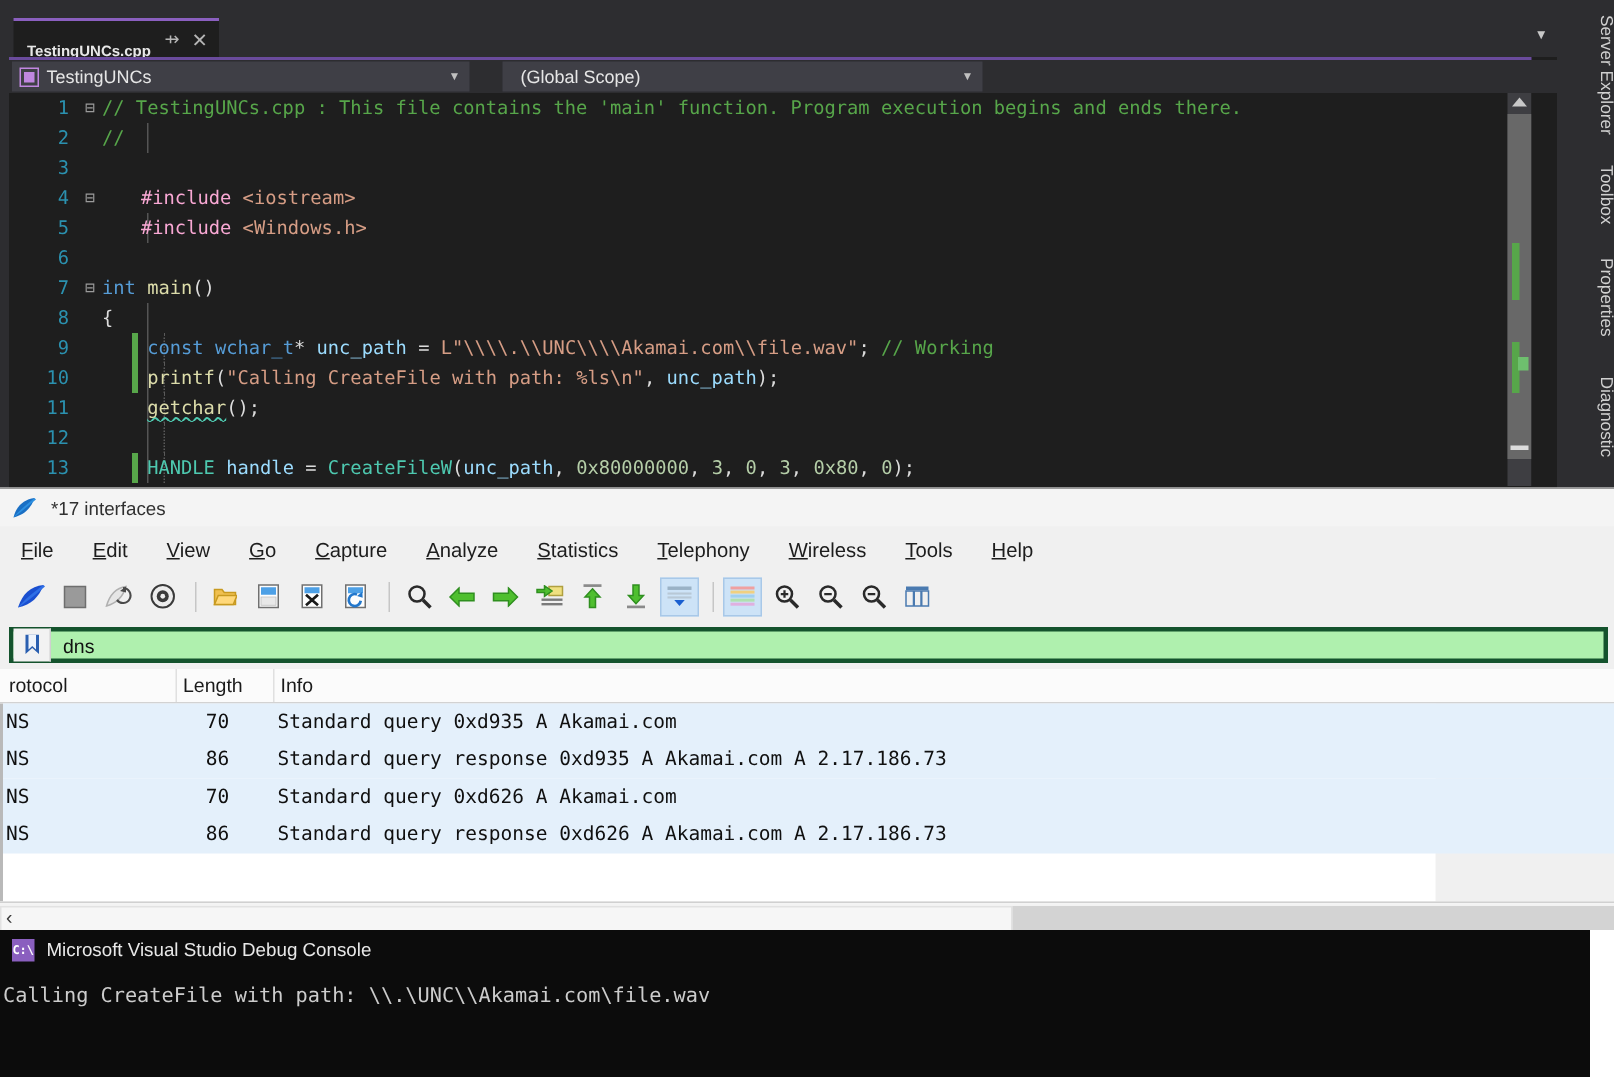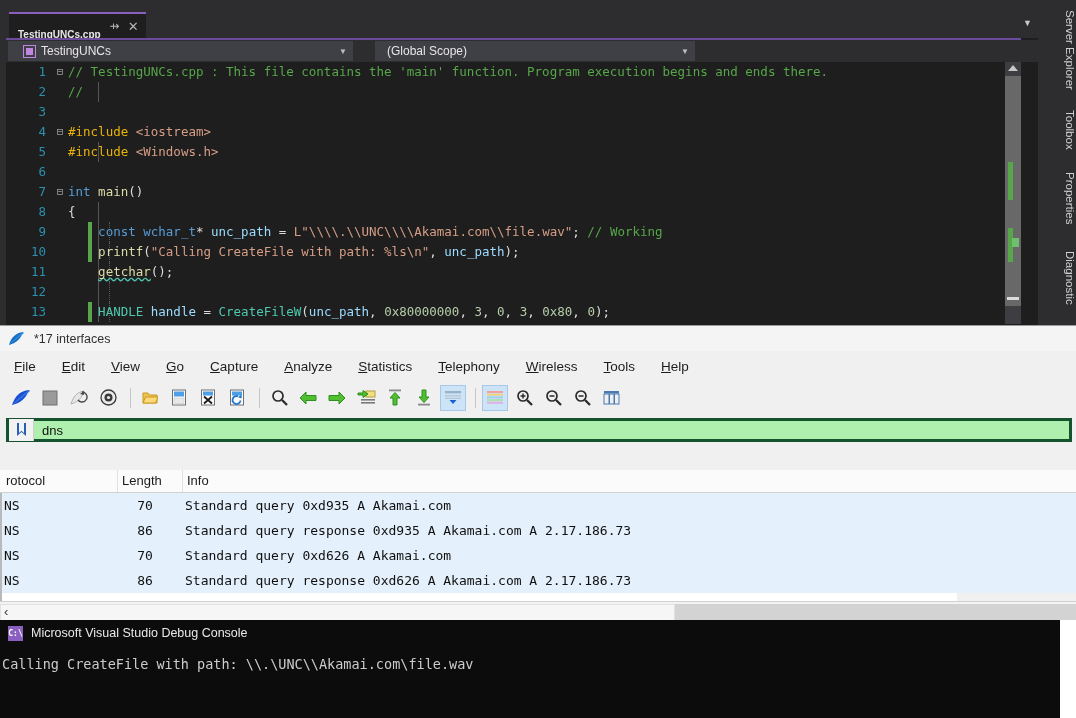--- a/index.html
+++ b/index.html
@@ -75,21 +75,21 @@
     background: #2d2d30;
     display: flex; align-items: stretch;
   }
   .nav-combo {
     background: #3f3f46;
     display: flex; align-items: center;
     height: 20px; margin-top: 1px;
     box-sizing: border-box;
     position: relative;
   }
-  #nav-combo-1 { width: 345px; margin-left: 2px; padding-left: 15px; }
+  #nav-combo-1 { width: 305px; margin-left: 2px; padding-left: 5px; }
   #nav-combo-2 { width: 320px; margin-left: 22px; padding-left: 12px; }
   .nav-combo-text {
     color: #e6e6e6; font-size: 12px; white-space: nowrap;
   }
   .nav-chev {
     position: absolute; right: 6px; top: 50%; transform: translateY(-50%);
     color: #c0c0c0; font-size: 8px;
   }
   #nav-proj-icon {
     width: 13px; height: 13px; margin-right: 5px;
@@ -133,21 +133,21 @@
   }
   .indentguide {
     position: absolute; left: 103px; top: 0; width: 1px; height: 20px;
     border-left: 1px dotted #5a5a5a;
   }
   .vline {
     position: absolute; left: 92px; top: 0; width: 1px; height: 20px;
     background: #555;
   }
   .cmt { color: #57a64a; }
-  .pre { color: #eab308; }
+  .pre { color: #f9a8d4; margin-left: 26px; }
   .inc { color: #d69d85; }
   .kw  { color: #569cd6; }
   .typ { color: #4ec9b0; }
   .str { color: #d69d85; }
   .num { color: #b5cea8; }
   .fn  { color: #dcdcaa; }
   .id  { color: #9cdcfe; }
   .pun { color: #dcdcdc; }
   .sq  { text-decoration: underline wavy #4ec9b0; text-decoration-skip-ink: none; }
 
@@ -263,21 +263,20 @@
   }
   #ws-filter-text {
     font-family: "Liberation Sans", sans-serif;
     font-size: 13px; color: #101010; padding-left: 8px;
   }
 
   
   #ws-packetlist {
     position: absolute; left: 0; top: 120px; width: 957px; height: 155px;
     background: #ffffff;
-    margin-top: 24px;
   }
   #ws-pl-header {
     position: absolute; left: 0; top: 0; width: 1076px; height: 22px;
     background: #fbfbfb;
     border-bottom: 1px solid #d2d2d2;
   }
   .pl-th {
     position: absolute; top: 0; height: 22px; line-height: 22px;
     color: #1a1a1a; font-size: 13px;
     font-family: "Liberation Sans", sans-serif;

